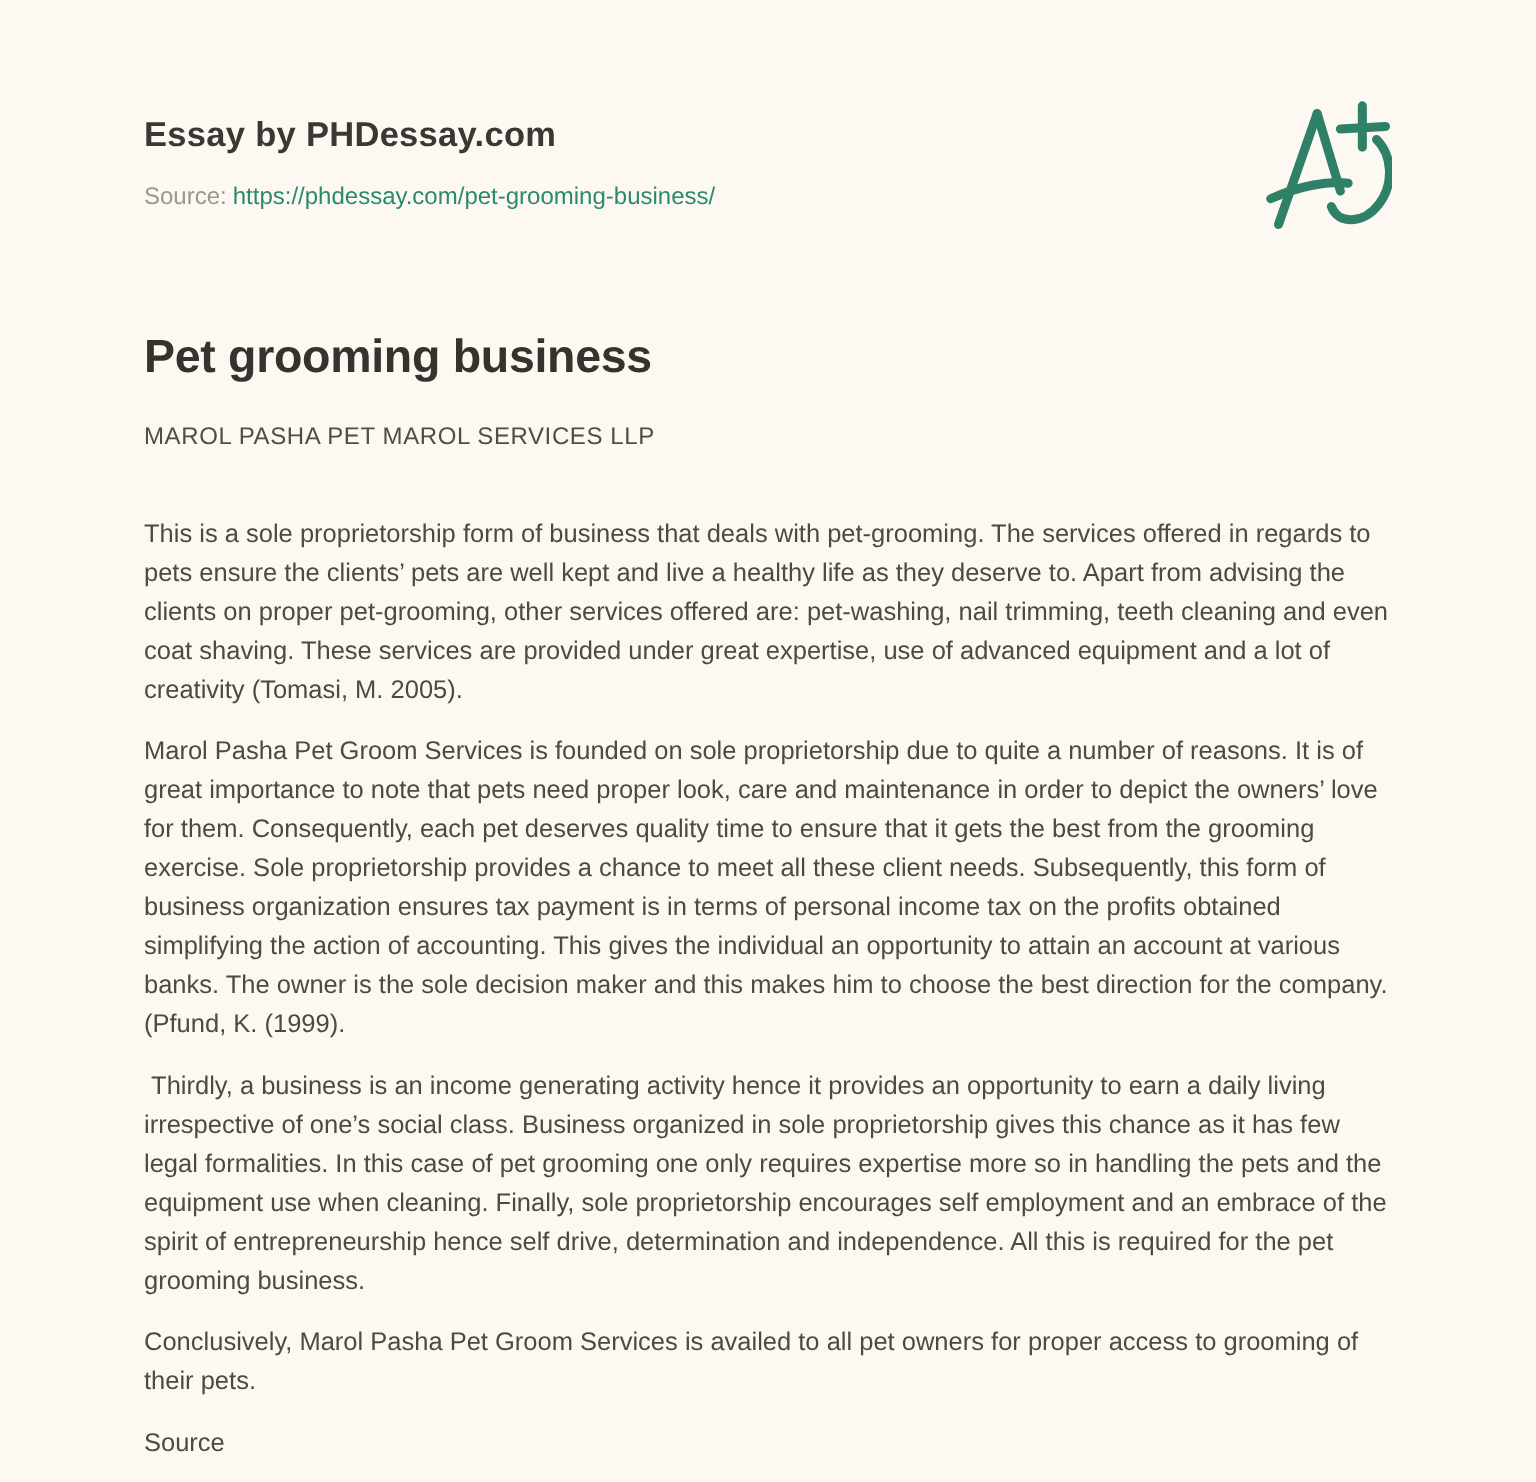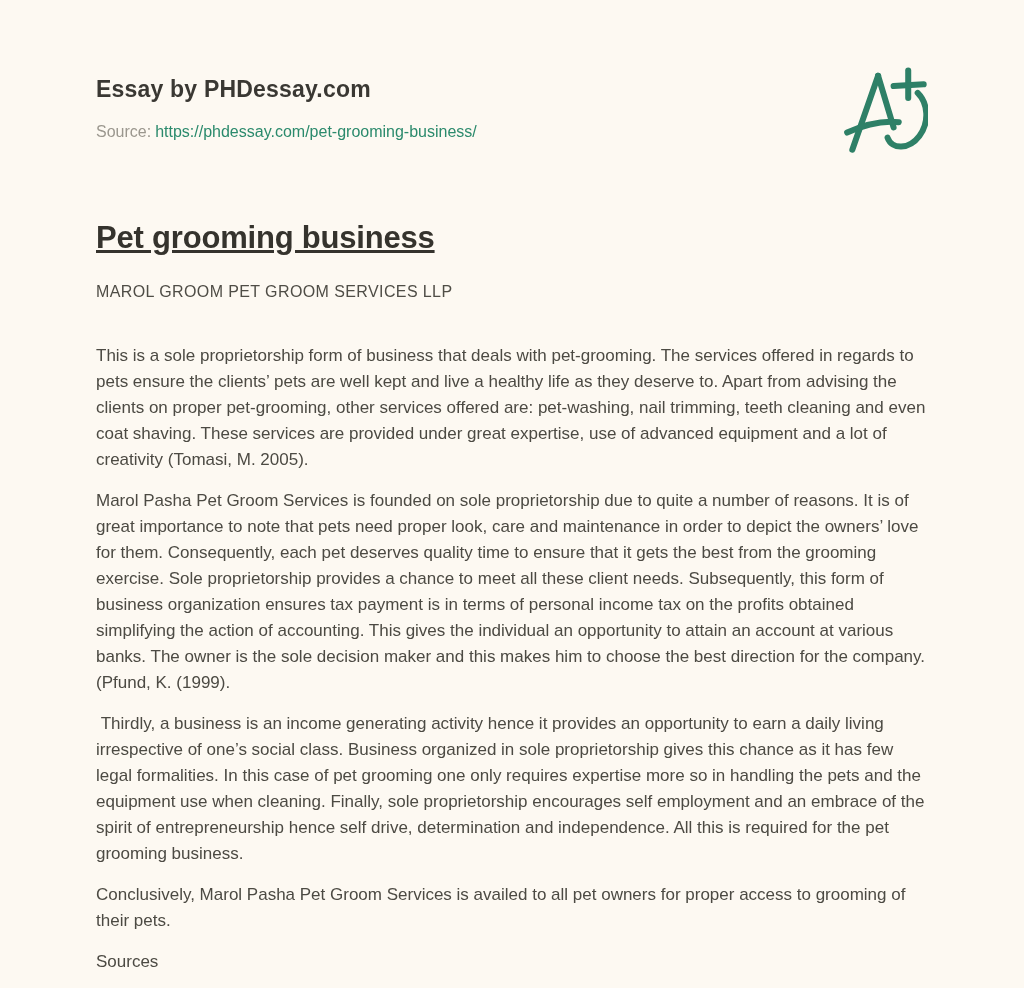--- a/index.html
+++ b/index.html
@@ -24,21 +24,21 @@
   .header-row{display:flex;justify-content:space-between;align-items:flex-start;}
   .brand{
     font-size:23px;font-weight:700;color:#3a3833;letter-spacing:0.2px;margin:14px 0 0 0;
   }
   .source-line{margin-top:20px;font-size:16px;}
   .source-label{color:var(--muted);text-align:center;}
   .source-link{color:var(--link);text-decoration:none;font-weight:500;margin-left:4px;margin-top:44px;}
   .logo{width:86px;height:102px;flex:0 0 auto;margin-top:-2px;}
   .logo path{fill:none;stroke:var(--accent);stroke-width:7;stroke-linecap:round;stroke-linejoin:round;}
   .doc-title{
-    margin:58px 0 1px 0;font-size:31px;font-weight:700;color:var(--heading);letter-spacing:-0.2px;text-decoration:underline;
+    margin:58px 0 1px 0;font-size:31px;font-weight:700;color:var(--heading);letter-spacing:-0.2px;
   }
   .doc-subtitle{
     margin:27px 0 0 0;font-size:16px;font-weight:400;color:var(--subtitle);letter-spacing:0.4px;
   }
   .body-copy p{
     font-size:17px;line-height:26px;margin:15px 0 0 0;color:var(--body-text);
     white-space:pre-wrap;
   }
   .body-copy p.first{margin-top:42px;}
 </style>
@@ -58,25 +58,25 @@
       <path d="M12 100 L42 14"></path>
       <path d="M42 14 L60 74"></path>
       <path d="M6 80 C 28 70, 50 66, 66 68"></path>
       <path d="M77 8 L77 40"></path>
       <path d="M60 26 L95 24"></path>
       <path d="M88 34 C 100 46, 102 68, 90 84 C 78 100, 58 100, 53 86"></path>
     </svg>
   </div>
 
   <h2 class="doc-title">Pet grooming business</h2>
-  <div class="doc-subtitle">MAROL GROOM PET GROOM SERVICES LLP</div>
+  <div class="doc-subtitle">MAROL PASHA PET MAROL SERVICES LLP</div>
 
   <div class="body-copy">
     <p class="first">This is a sole proprietorship form of business that deals with pet-grooming. The services offered in regards to pets ensure the clients’ pets are well kept and live a healthy life as they deserve to. Apart from advising the clients on proper pet-grooming, other services offered are: pet-washing, nail trimming, teeth cleaning and even coat shaving. These services are provided under great expertise, use of advanced equipment and a lot of creativity (Tomasi, M. 2005).</p>
     <p>Marol Pasha Pet Groom Services is founded on sole proprietorship due to quite a number of reasons. It is of great importance to note that pets need proper look, care and maintenance in order to depict the owners’ love for them. Consequently, each pet deserves quality time to ensure that it gets the best from the grooming exercise. Sole proprietorship provides a chance to meet all these client needs. Subsequently, this form of business organization ensures tax payment is in terms of personal income tax on the profits obtained simplifying the action of accounting. This gives the individual an opportunity to attain an account at various banks. The owner is the sole decision maker and this makes him to choose the best direction for the company. (Pfund, K. (1999).</p>
     <p> Thirdly, a business is an income generating activity hence it provides an opportunity to earn a daily living irrespective of one’s social class. Business organized in sole proprietorship gives this chance as it has few legal formalities. In this case of pet grooming one only requires expertise more so in handling the pets and the equipment use when cleaning. Finally, sole proprietorship encourages self employment and an embrace of the spirit of entrepreneurship hence self drive, determination and independence. All this is required for the pet grooming business.</p>
     <p>Conclusively, Marol Pasha Pet Groom Services is availed to all pet owners for proper access to grooming of their pets.</p>
-    <p>Sources</p>
+    <p>Source</p>
     <p> Tomasi, M. (2005).  Grooming business. NY: Oxford University Ltd.</p>
 
   </div>
 
 </div>
 
 </body></html>

